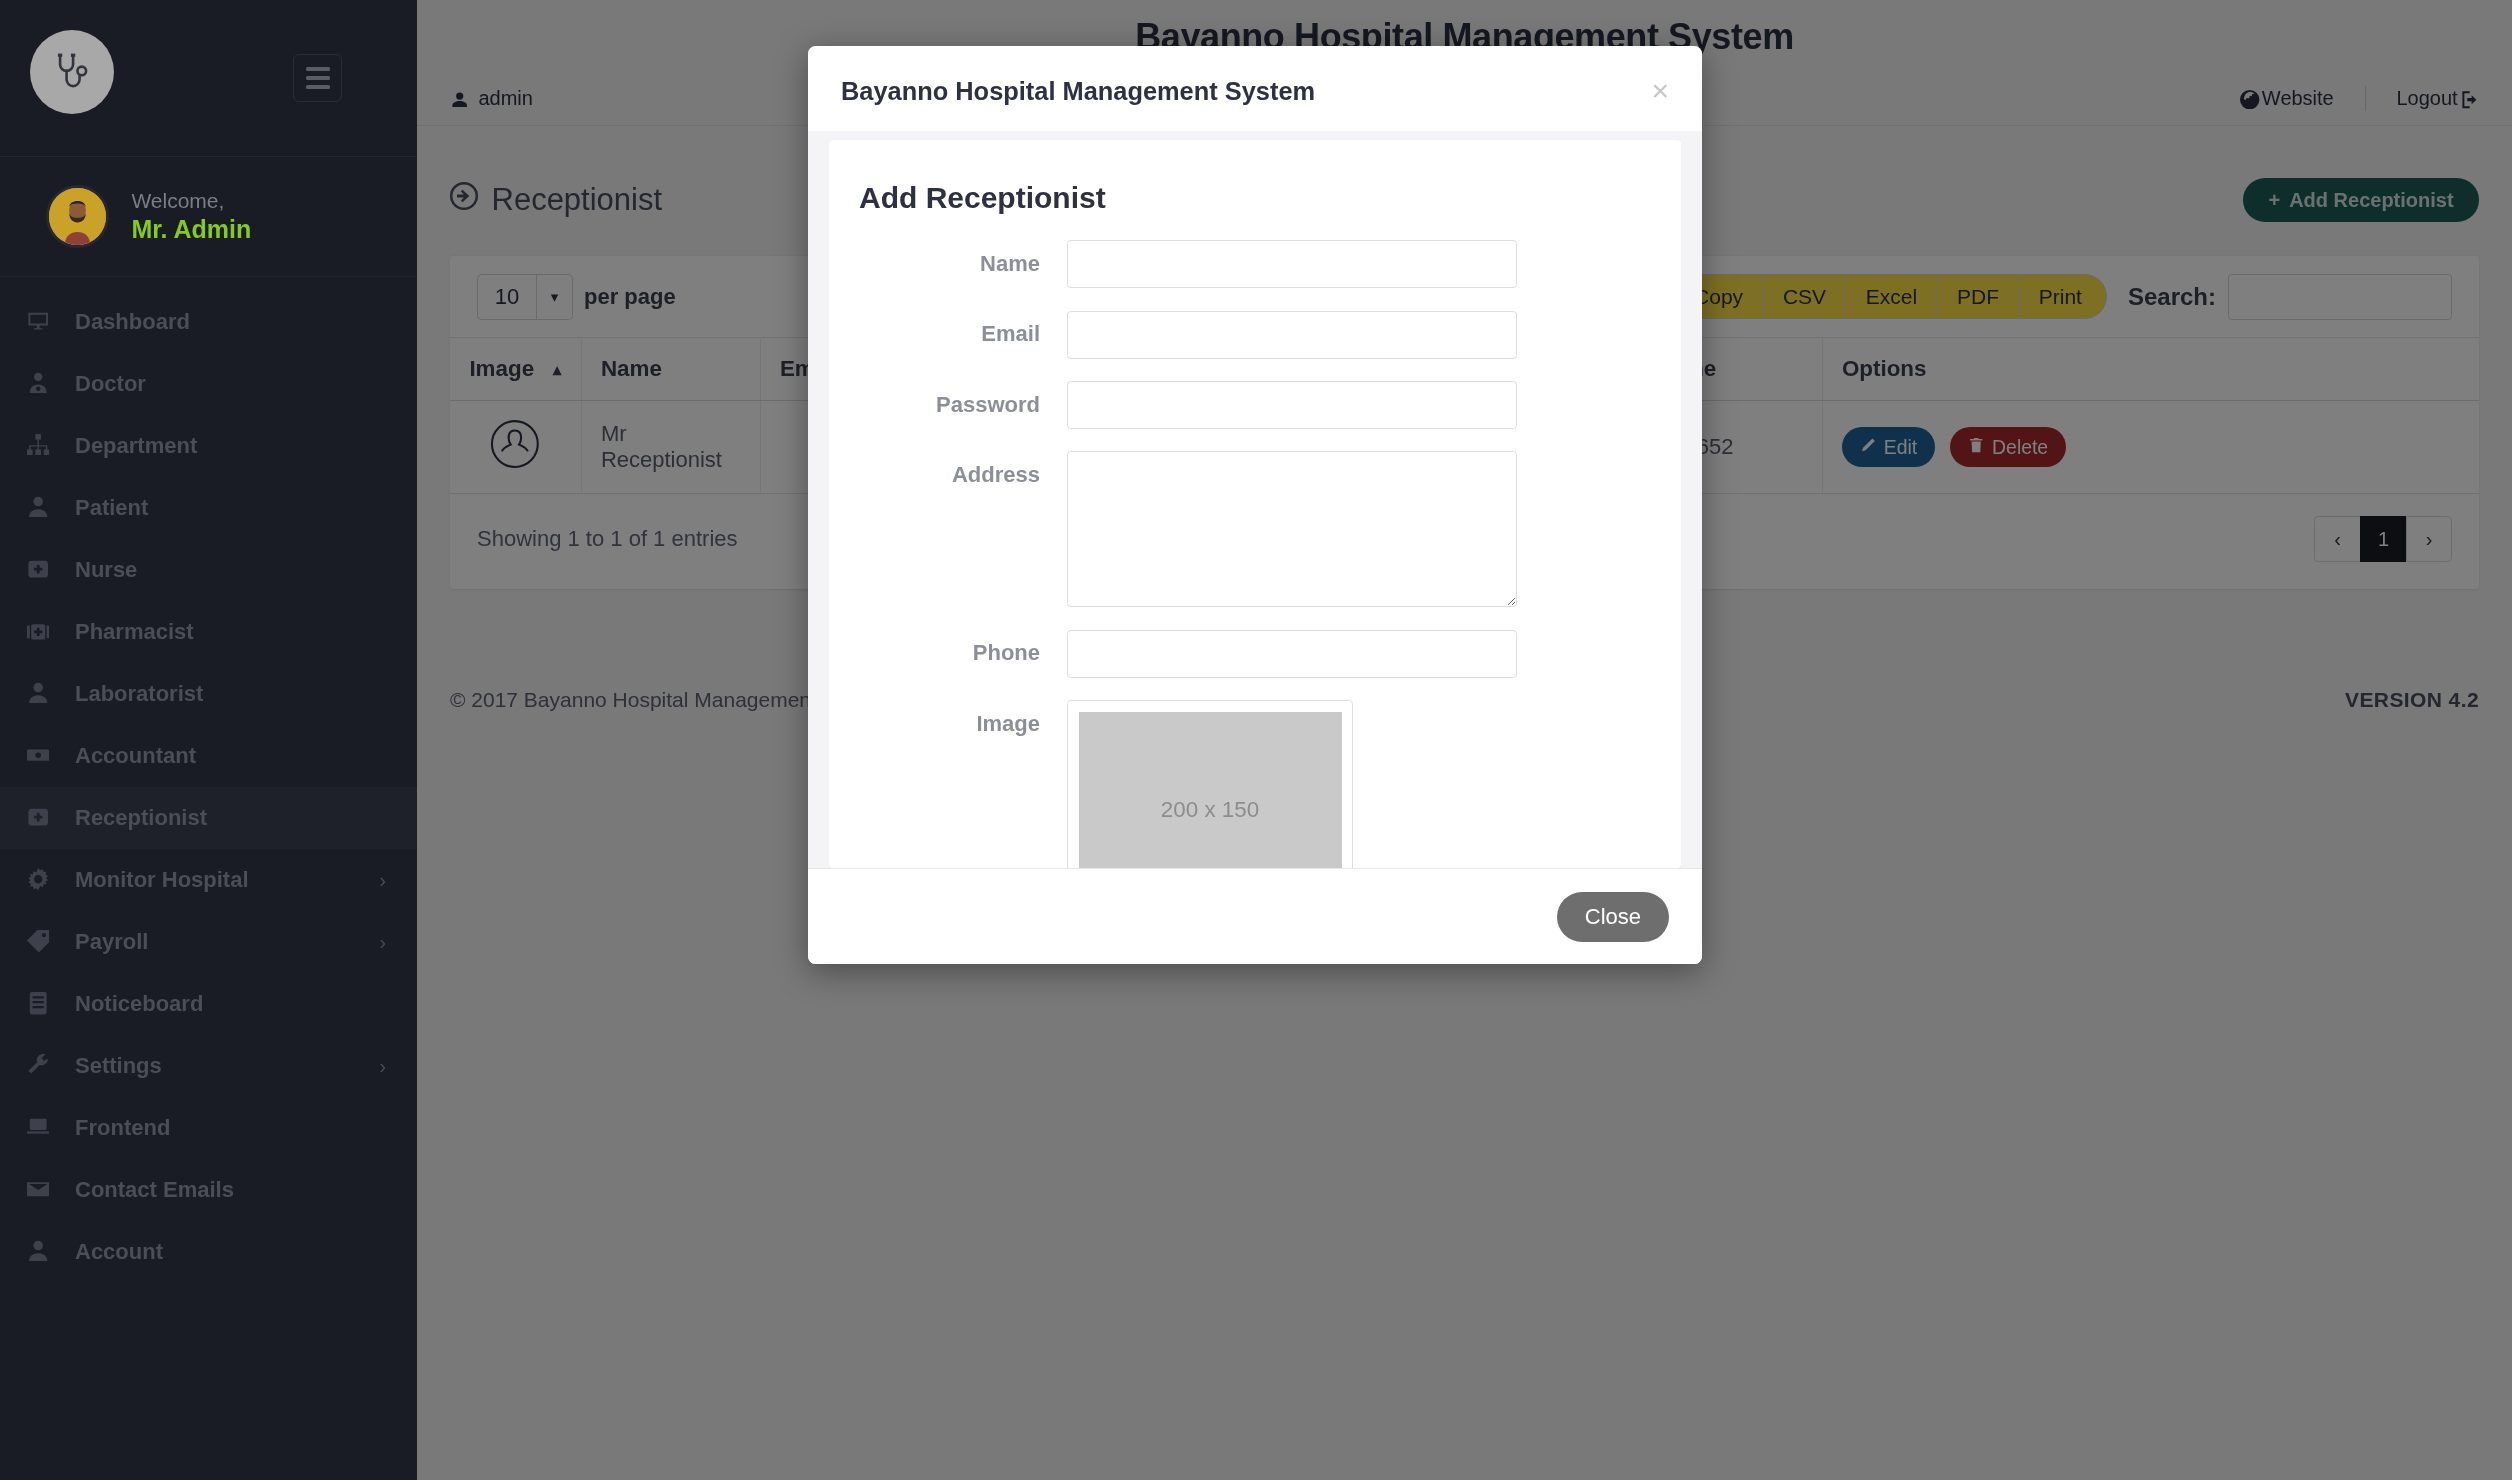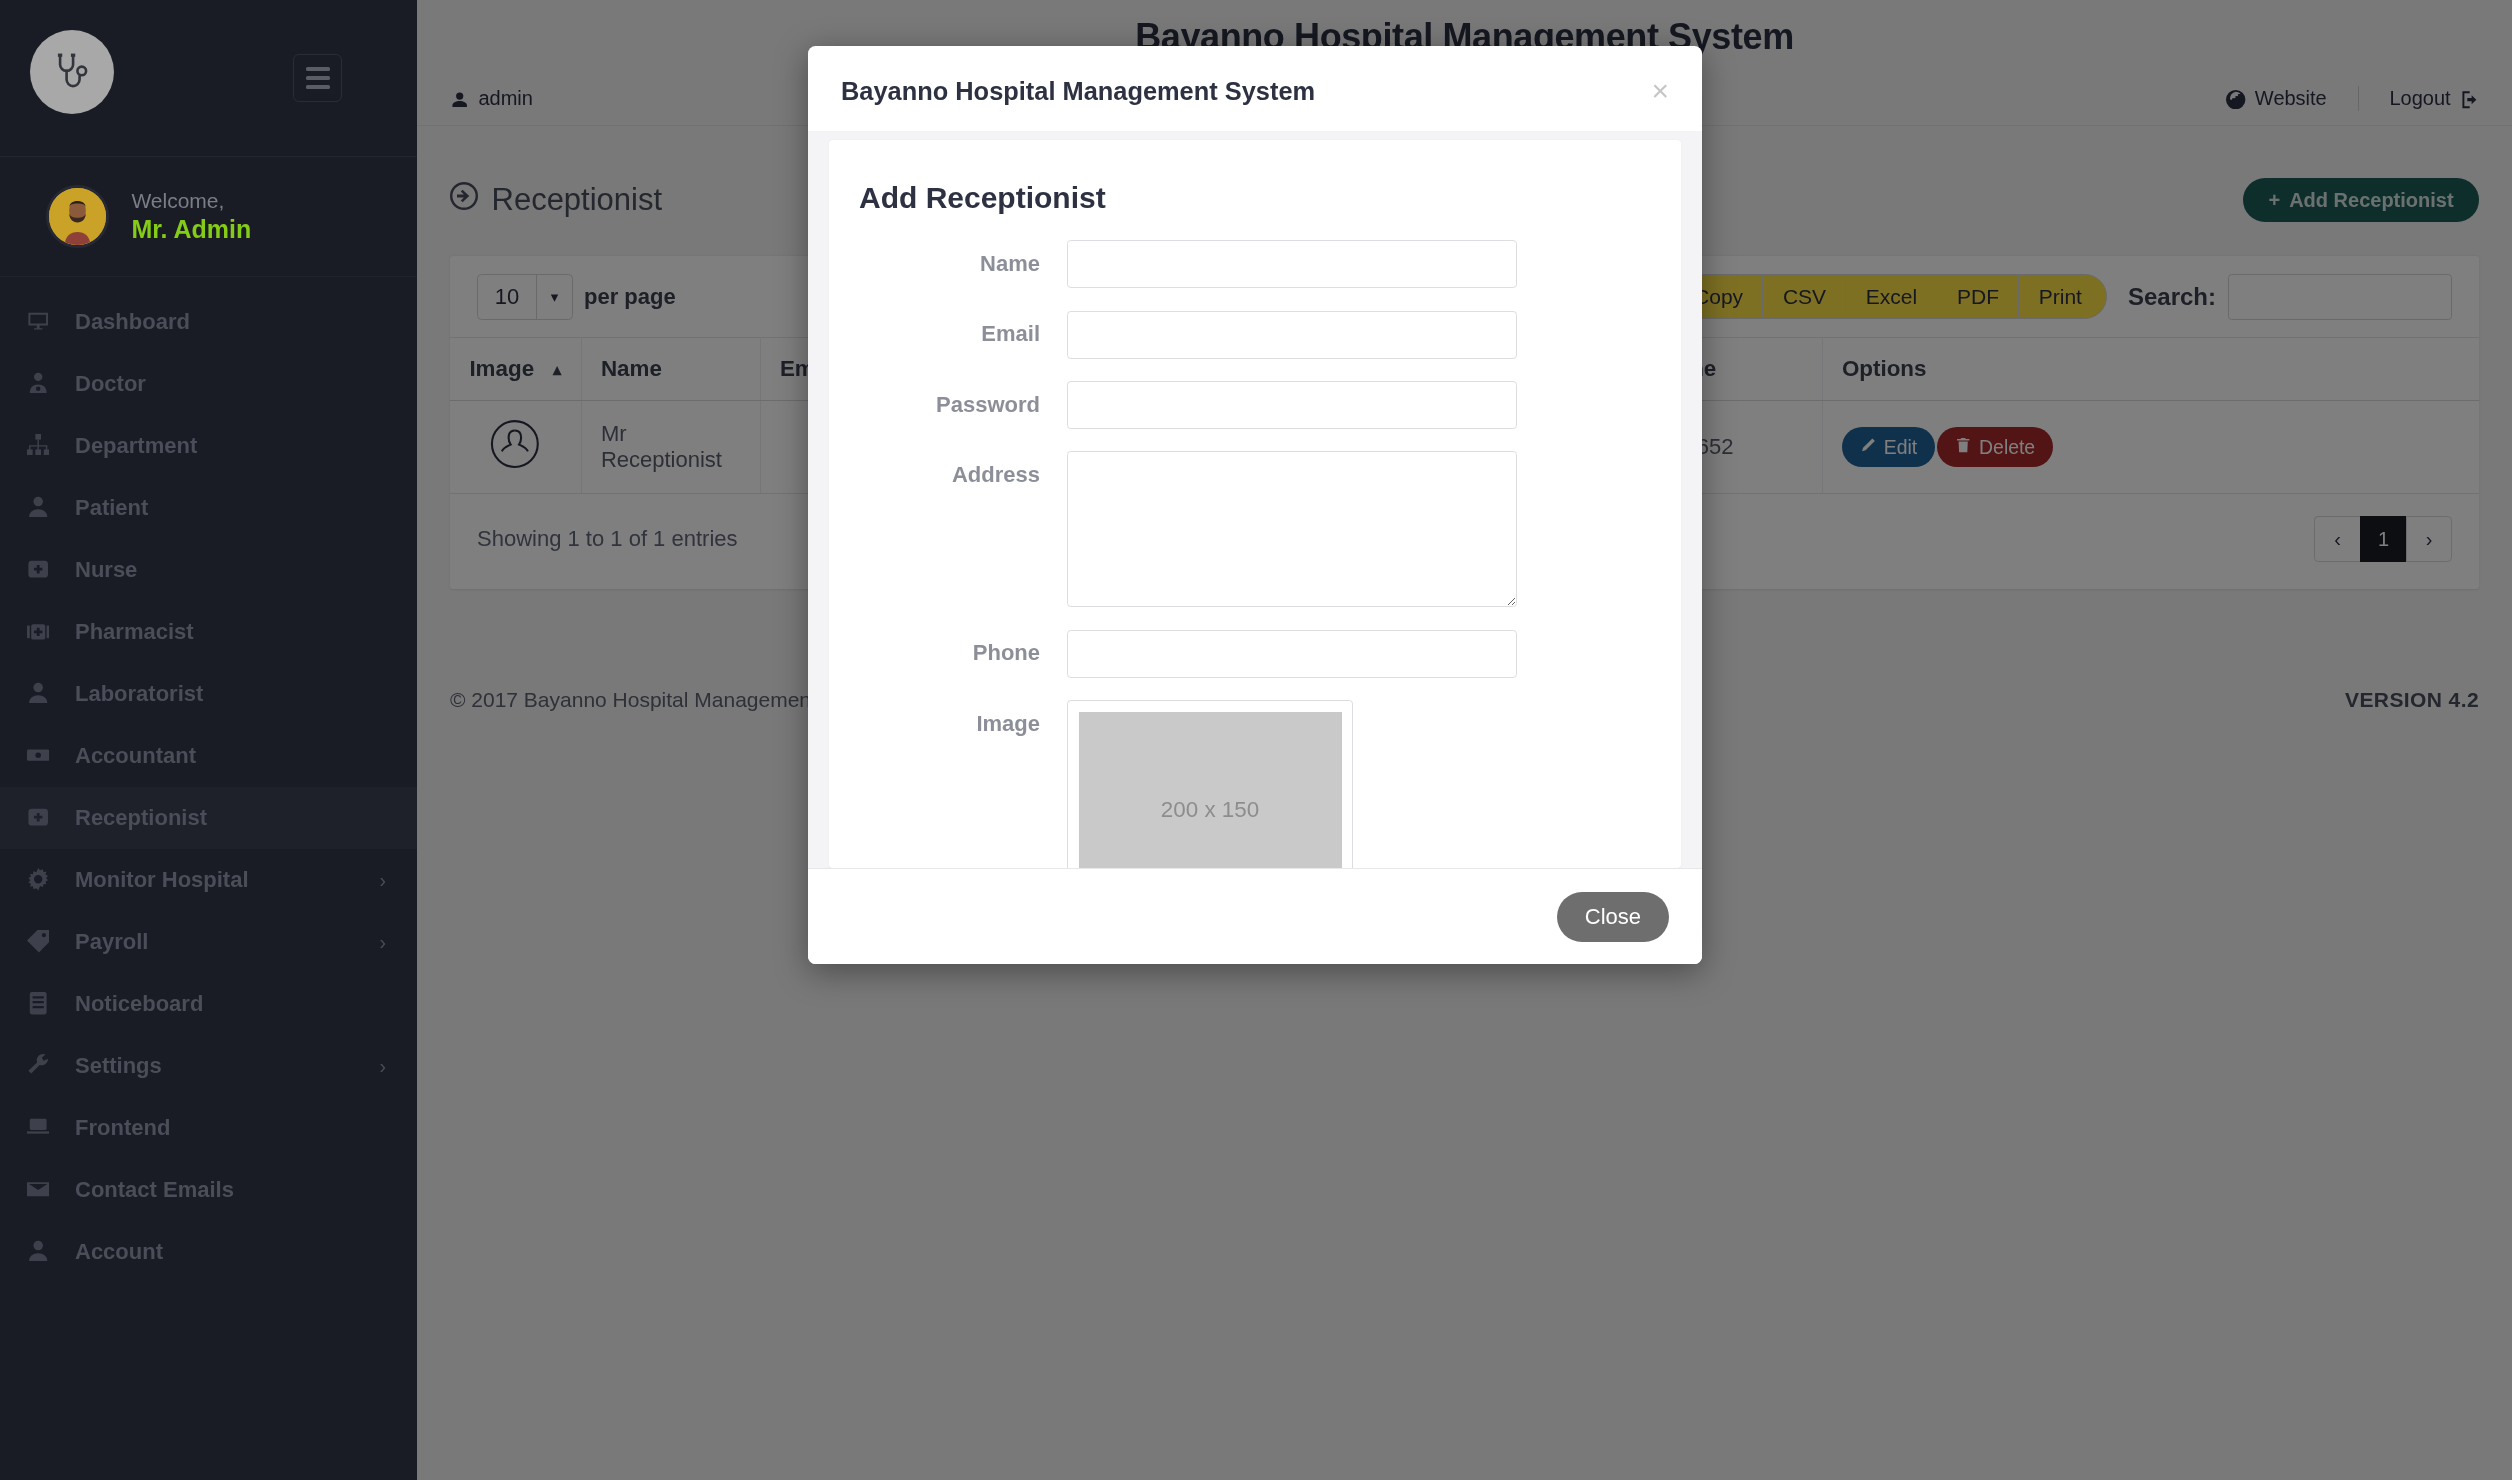--- a/index.html
+++ b/index.html
@@ -110,21 +110,21 @@
   .topbar {
     position: absolute; top: 72px; left: 0; width: 100%;
     height: 54px;
     display: flex; align-items: center;
     padding: 0 33px;
     border-bottom: 0.7px solid #e2e2e6;
     font-size: 20px; color: #2d3142;
   }
   .topbar .user-chip { display: flex; align-items: center; gap: 9px; }
   .topbar .spacer { flex: 1; }
-  .topbar .link { display: flex; align-items: center; gap: 9px; cursor: pointer; }
+  .topbar .link { display: flex; align-items: center; gap: 2px; cursor: pointer; }
   .topbar .divider { width: 0.7px; height: 25.4px; background: #cfcfd4; margin: 0 31px; }
   .ic { width: 19.4px; height: 19.4px; fill: #2d3142; display: inline-block; vertical-align: middle; }
 
   .content-head {
     position: absolute; top: 159px; left: 0; width: 100%;
     height: 82px;
     display: flex; align-items: center;
     padding: 0 33px;
   }
   .section-title {
@@ -209,21 +209,21 @@
     padding: 18px 19.4px;
     font-size: 22px; color: #5a5e6c;
     border-bottom: 0.7px solid #e4e4e8;
     border-right: 0.7px solid #ededf0;
     vertical-align: middle;
     height: 87px;
   }
   table.dt td:last-child { border-right: none; }
   .row-avatar { width: 49px; height: 49px; }
   .row-avatar svg { width: 100%; height: 100%; }
-  .opt-btns { display: flex; gap: 2px; }
+  .opt-btns { display: flex; gap: 15px; }
   .btn-edit, .btn-del {
     border: none; border-radius: 22.4px;
     padding: 8.2px 18px;
     font-size: 19.4px; color: #fff;
     cursor: pointer;
     display: flex; align-items: center; gap: 7.5px;
   }
   .btn-edit { background: #1f6298; }
   .btn-del { background: #a5292b; }
   .btn-edit svg, .btn-del svg { width: 16.4px; height: 16.4px; fill: #fff; }

